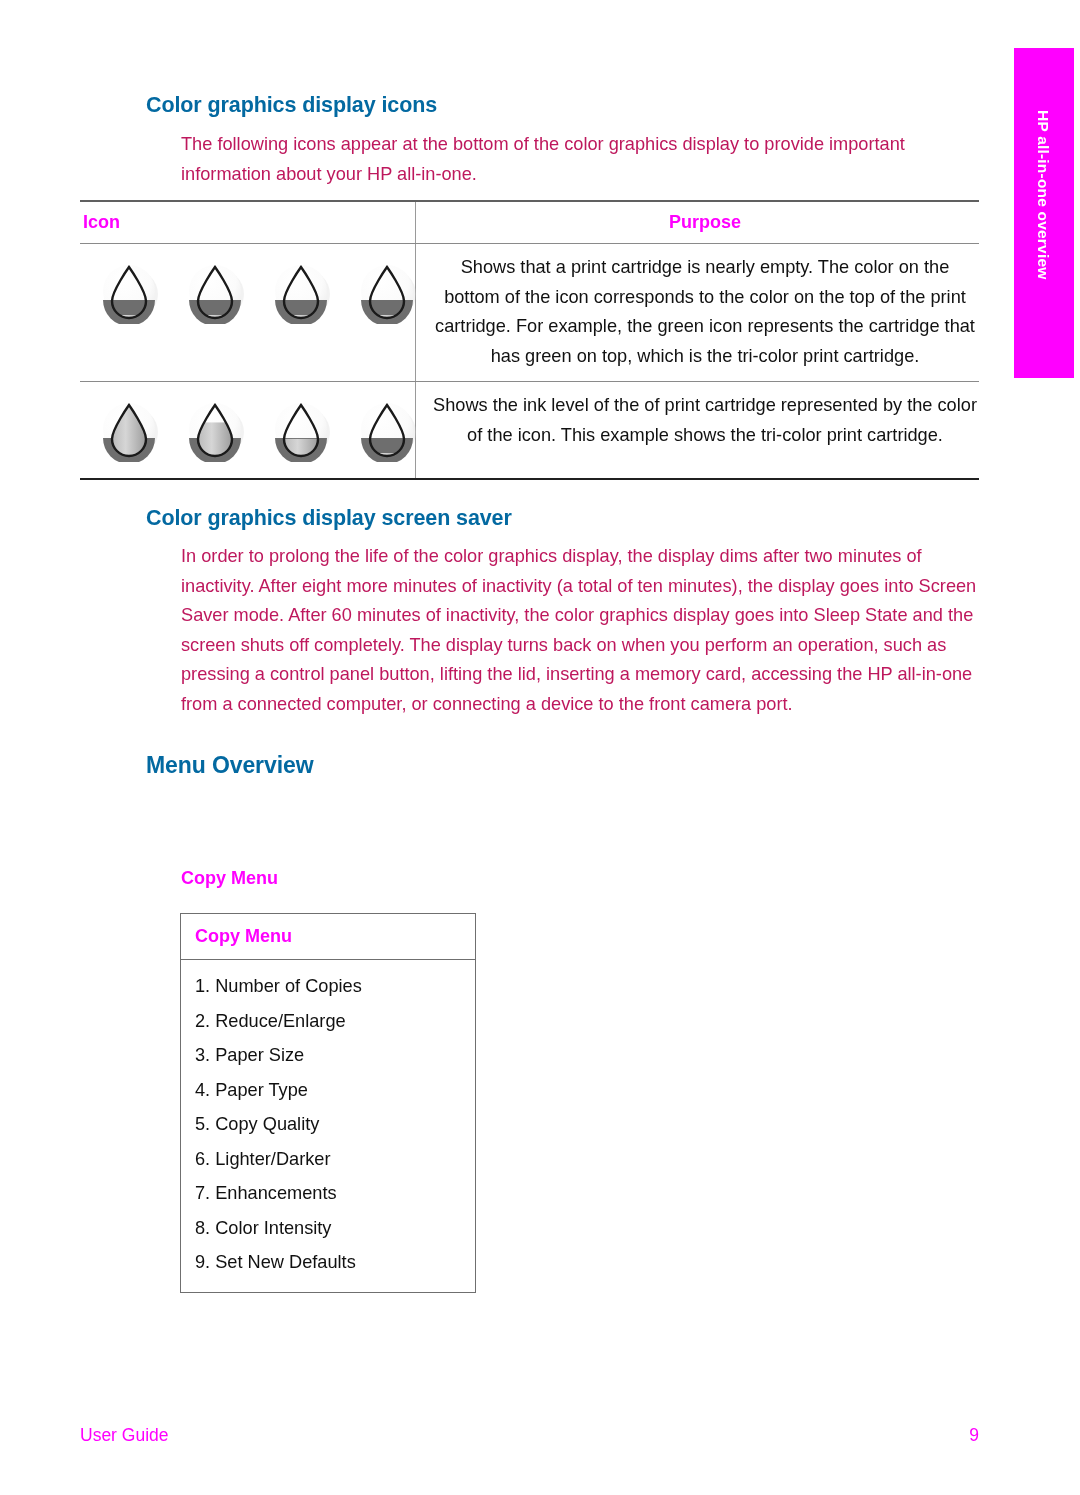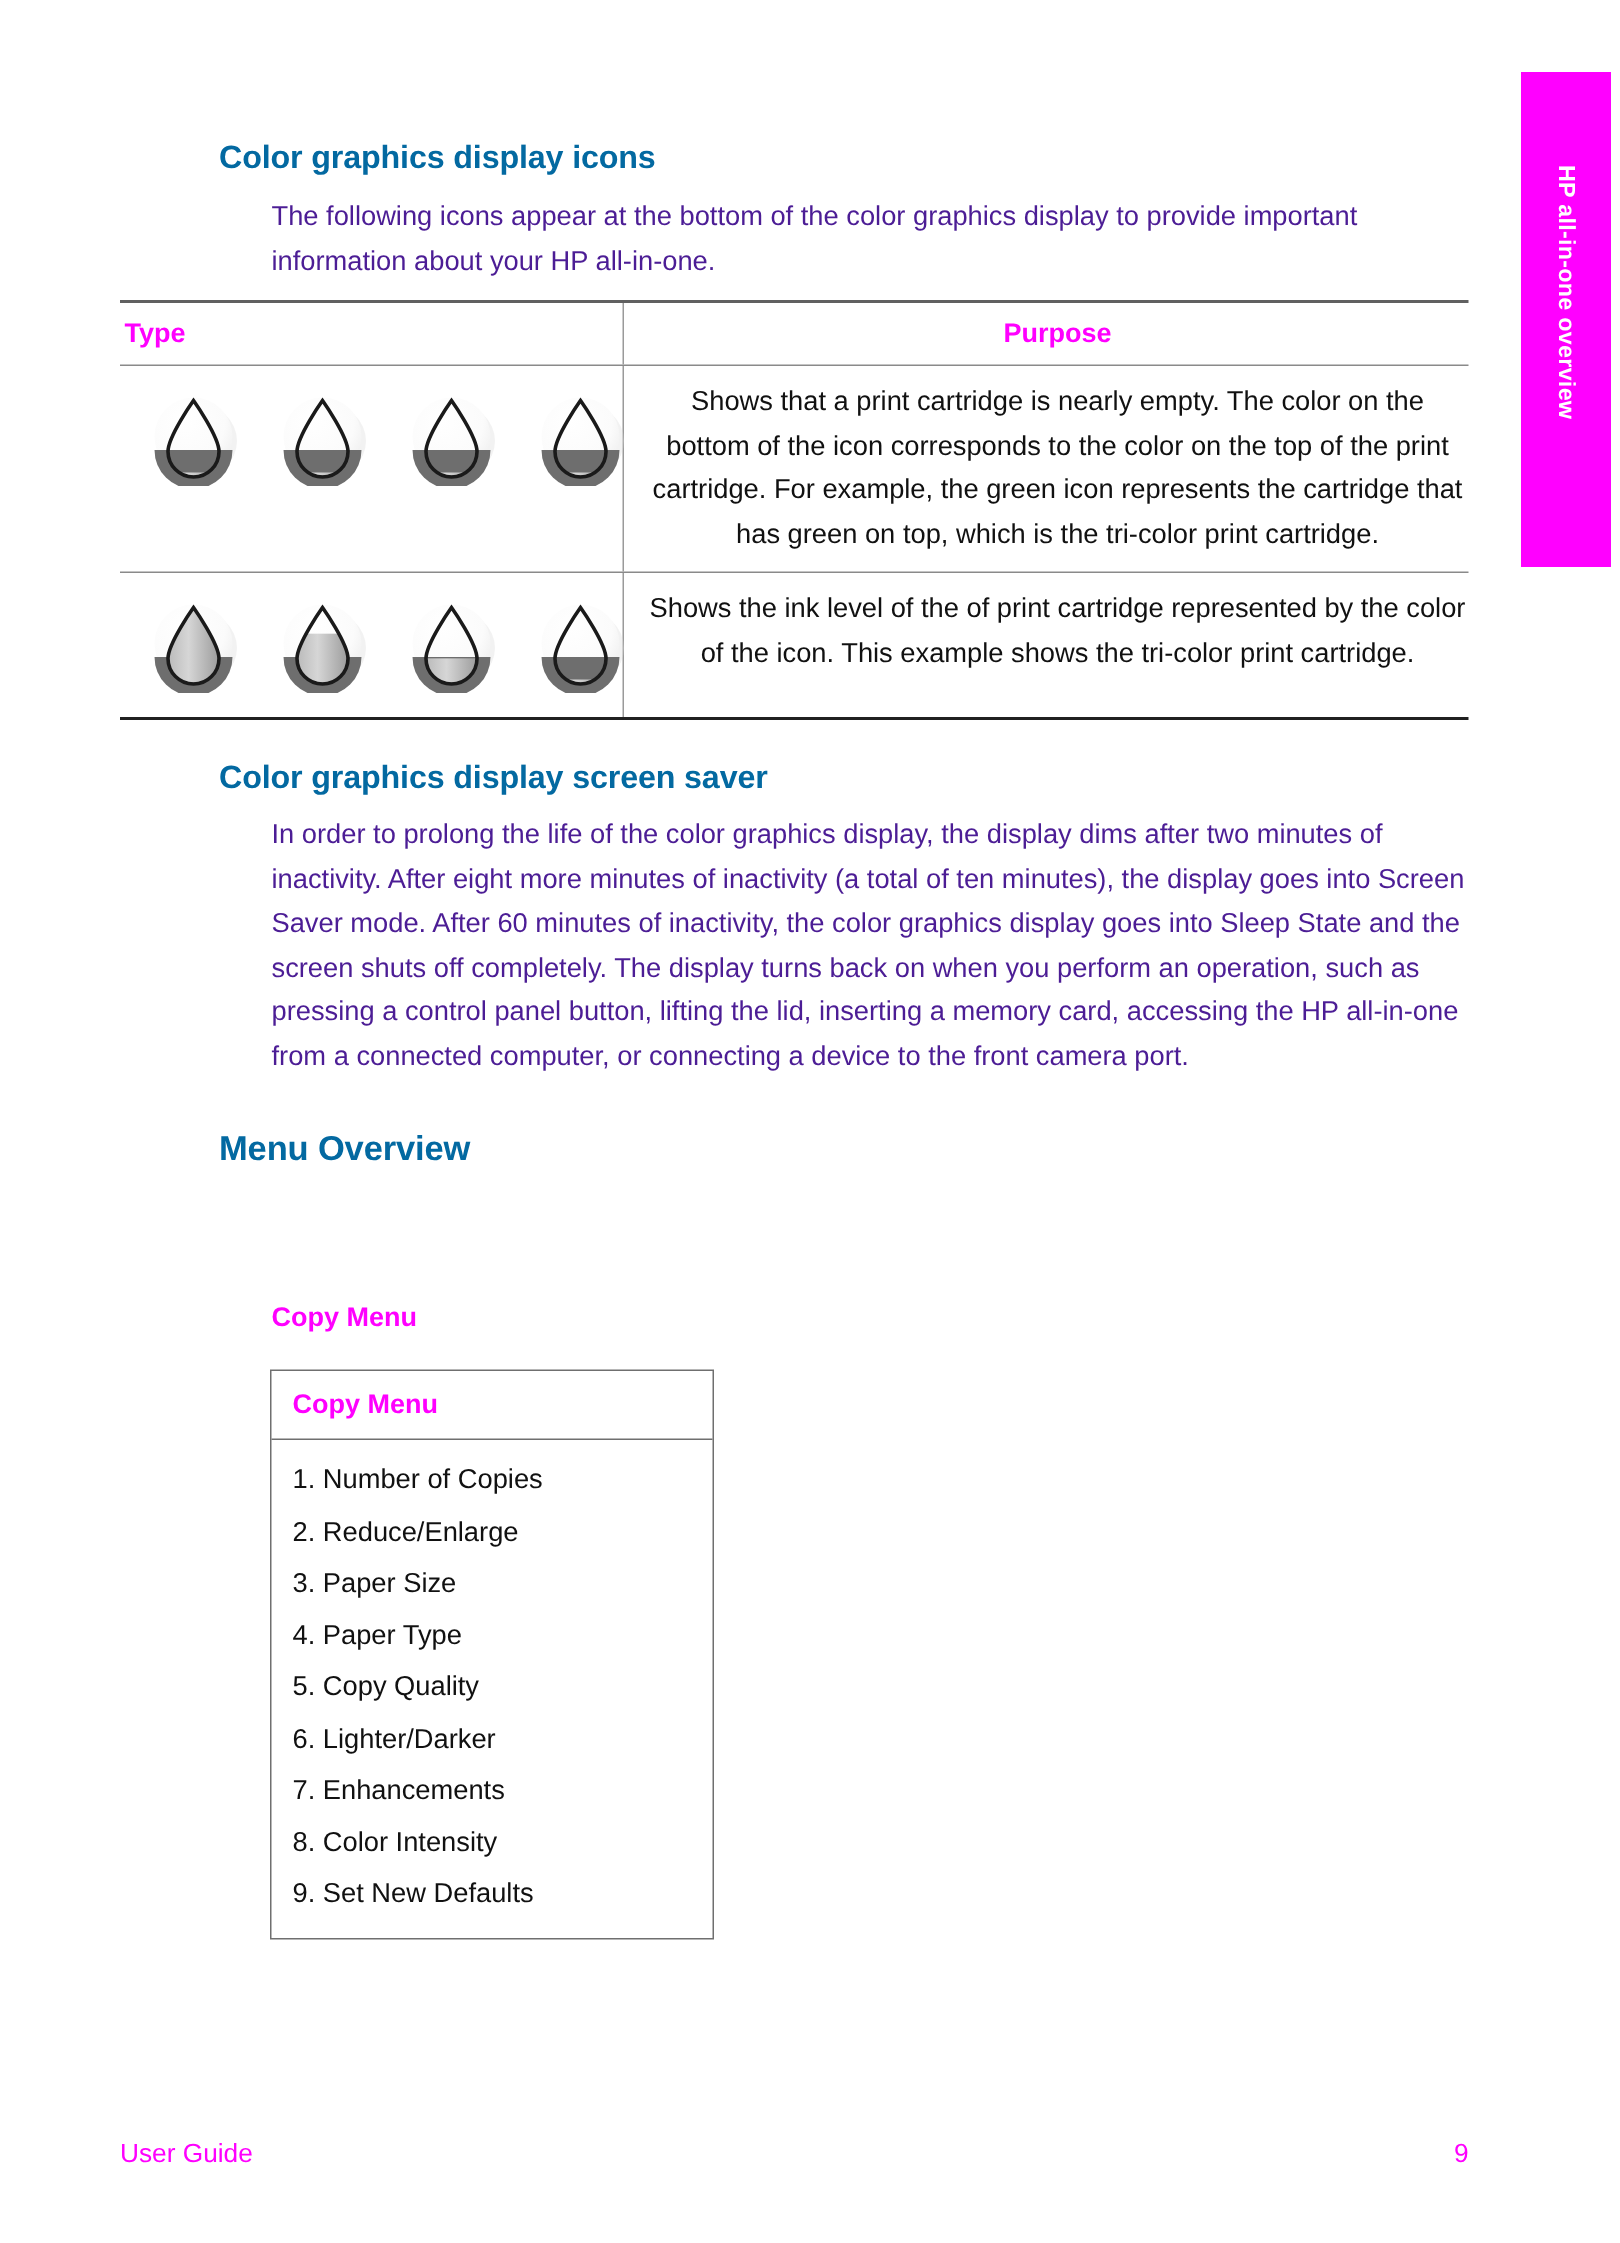--- a/index.html
+++ b/index.html
@@ -65,21 +65,21 @@
     font-size: 18px;
     font-weight: bold;
     color: #ff00ff;
   }
 
   p.body-text {
     position: absolute;
     margin: 0;
     font-size: 18.2px;
     line-height: 29.5px;
-    color: #4c1d95;
+    color: #be185d;
     text-align: left;
   }
 
   
   .icon-table {
     position: absolute;
     left: 80px;
     top: 200px;
     width: 899px;
   }
@@ -201,21 +201,21 @@
 
   <p class="body-text" style="left:181px; top:130px; width:760px;">The following icons appear at the bottom of the color graphics display to provide important information about your HP all-in-one.</p>
 
   <div class="icon-table">
 
     <div class="rule-thick"></div>
 
     <div class="tbl-row">
       <div class="vdiv"></div>
       <div class="cell-icon">
-        <div class="hdr-label">Type</div>
+        <div class="hdr-label">Icon</div>
       </div>
       <div class="cell-purpose" style="padding:0;">
         <div class="hdr-label purpose">Purpose</div>
       </div>
     </div>
 
     <div class="rule-thin"></div>
 
     <div class="tbl-row">
       <div class="vdiv"></div>

